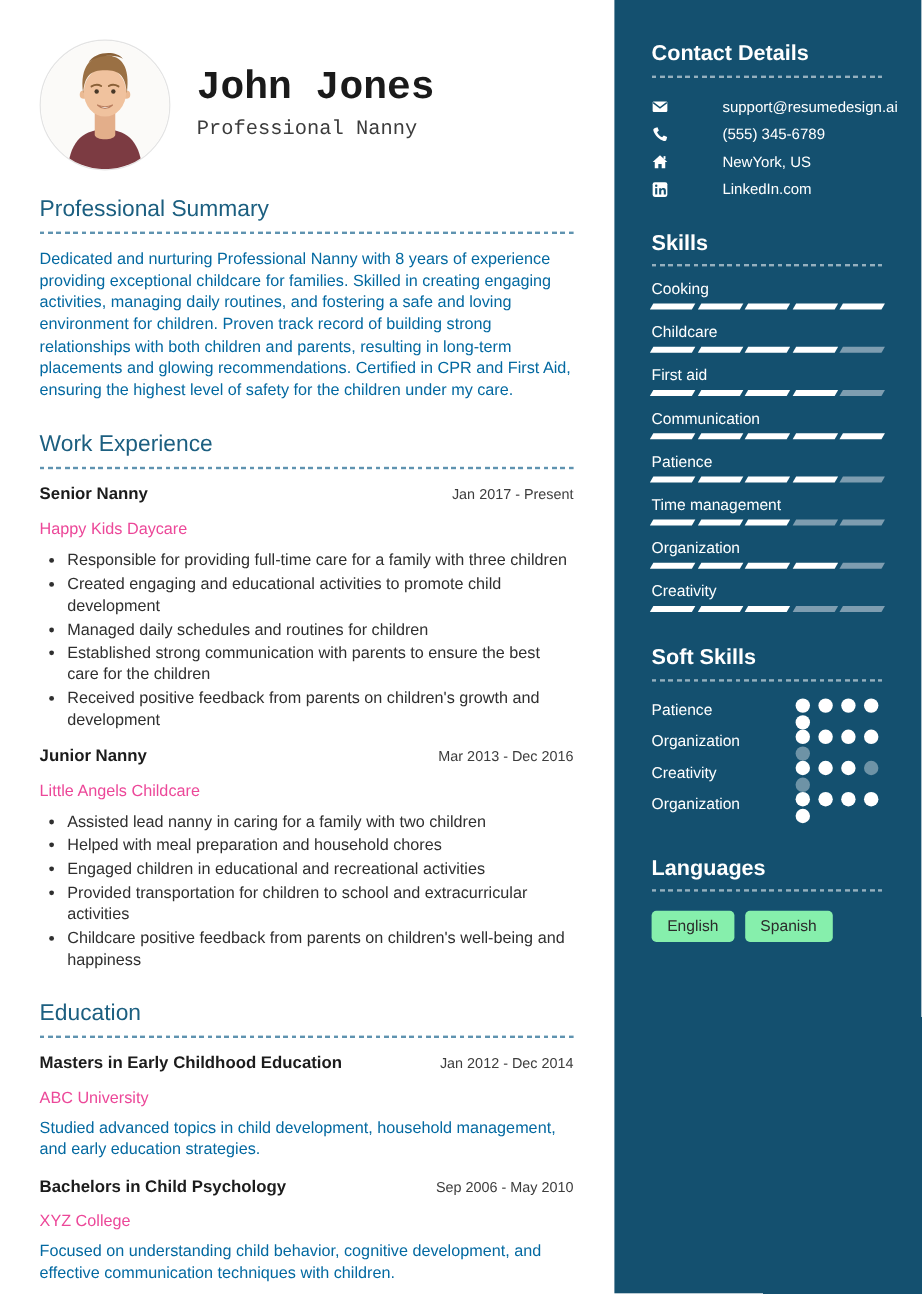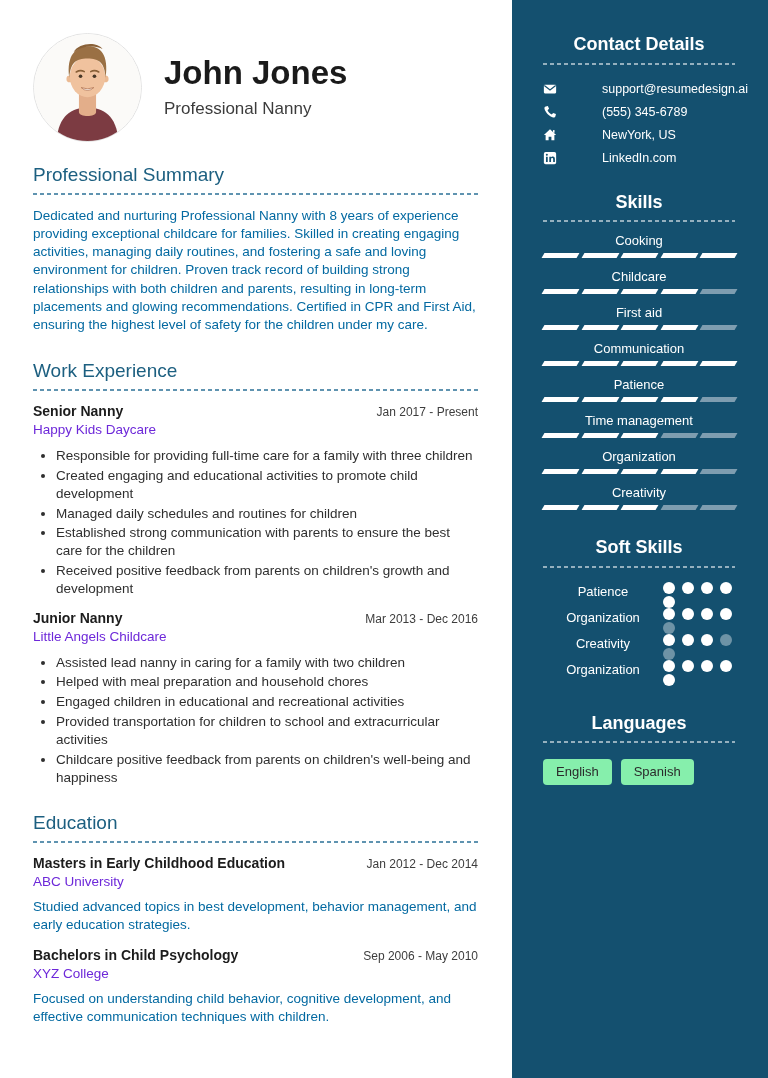--- a/index.html
+++ b/index.html
@@ -6,41 +6,41 @@
   body{
     width:768px;height:1078px;display:flex;background:#ffffff;
     font-family:"Liberation Sans",sans-serif;color:#2f2f2f;overflow:hidden;
   }
   
   .main{flex:1;min-width:0;padding:33px 34px 0 33px;box-sizing:border-box;}
   .header{display:flex;align-items:center;margin-bottom:22px;}
   .avatar{width:107px;height:107px;border-radius:50%;border:1px solid #e3e3e3;
     overflow:hidden;background:#fff;flex-shrink:0;}
   .avatar svg{display:block;width:100%;height:100%;}
-  .header-text{margin-left:22px;}
+  .header-text{margin-left:22px;font-family:Liberation Mono, monospace;}
   .name{font-size:33px;font-weight:700;color:#1a1a1a;margin:0;line-height:1.05;}
   .subtitle{font-size:17px;color:#3c3c3c;margin-top:8px;}
   .section{margin-bottom:26px;}
   .sec-head{font-size:19px;font-weight:400;color:#1C5F80;margin:0;line-height:1.2;}
   .dashes{height:2px;margin-top:6px;
     background-image:repeating-linear-gradient(90deg,#5f93b0 0,#5f93b0 4px,transparent 4px,transparent 7px);}
   .body-text{font-size:13.5px;line-height:1.35;color:#0369a1;margin:12px 0 0;}
   .job{margin-top:12px;}
   .row-head{display:flex;justify-content:space-between;align-items:baseline;}
   .row-title{font-size:14px;font-weight:700;color:#1c1c1c;}
   .row-date{font-size:12px;color:#3d3d3d;white-space:nowrap;}
-  .row-sub{font-size:13.5px;color:#6d28d9;margin-top:3px;}
+  .row-sub{font-size:13.5px;color:#ec4899;margin-top:14px;}
   .job ul{margin:10px 0 0;padding-left:23px;}
   .job li{font-size:13.5px;line-height:1.32;color:#2f2f2f;margin-bottom:2px;}
   .edu{margin-top:12px;}
   .edu .body-text{margin-top:9px;}
   
   .sidebar{width:256px;flex-shrink:0;background:#14506F;color:#ffffff;
     padding:34px 33px 0 31px;box-sizing:border-box;}
-  .side-section{margin-bottom:27px;text-align:center;}
+  .side-section{margin-bottom:27px;}
   .side-head{font-size:18px;font-weight:700;margin:0;line-height:1.2;}
   .side-dashes{height:2px;margin-top:7px;
     background-image:repeating-linear-gradient(90deg,rgba(255,255,255,.55) 0,rgba(255,255,255,.55) 4px,transparent 4px,transparent 7px);}
   .contact-list{margin-top:17px;}
   .contact-item{display:flex;align-items:center;margin-bottom:9px;font-size:12.5px;gap:35px;}
   .contact-item .cicon{width:14px;height:14px;margin-right:10px;flex-shrink:0;display:flex;}
   .contact-item svg{width:14px;height:14px;}
   .skill{margin-top:11px;}
   .skill-label{font-size:13px;}
   .bar{display:flex;gap:5px;width:193px;margin-top:5px;}
@@ -131,21 +131,21 @@
   <div class="section">
     <h2 class="sec-head">Education</h2>
     <div class="dashes"></div>
 
     <div class="edu">
       <div class="row-head">
         <span class="row-title">Masters in Early Childhood Education</span>
         <span class="row-date">Jan 2012 - Dec 2014</span>
       </div>
       <div class="row-sub">ABC University</div>
-      <p class="body-text">Studied advanced topics in best development, behavior management, and early education strategies.</p>
+      <p class="body-text">Studied advanced topics in child development, household management, and early education strategies.</p>
     </div>
 
     <div class="edu">
       <div class="row-head">
         <span class="row-title">Bachelors in Child Psychology</span>
         <span class="row-date">Sep 2006 - May 2010</span>
       </div>
       <div class="row-sub">XYZ College</div>
       <p class="body-text">Focused on understanding child behavior, cognitive development, and effective communication techniques with children.</p>
     </div>

